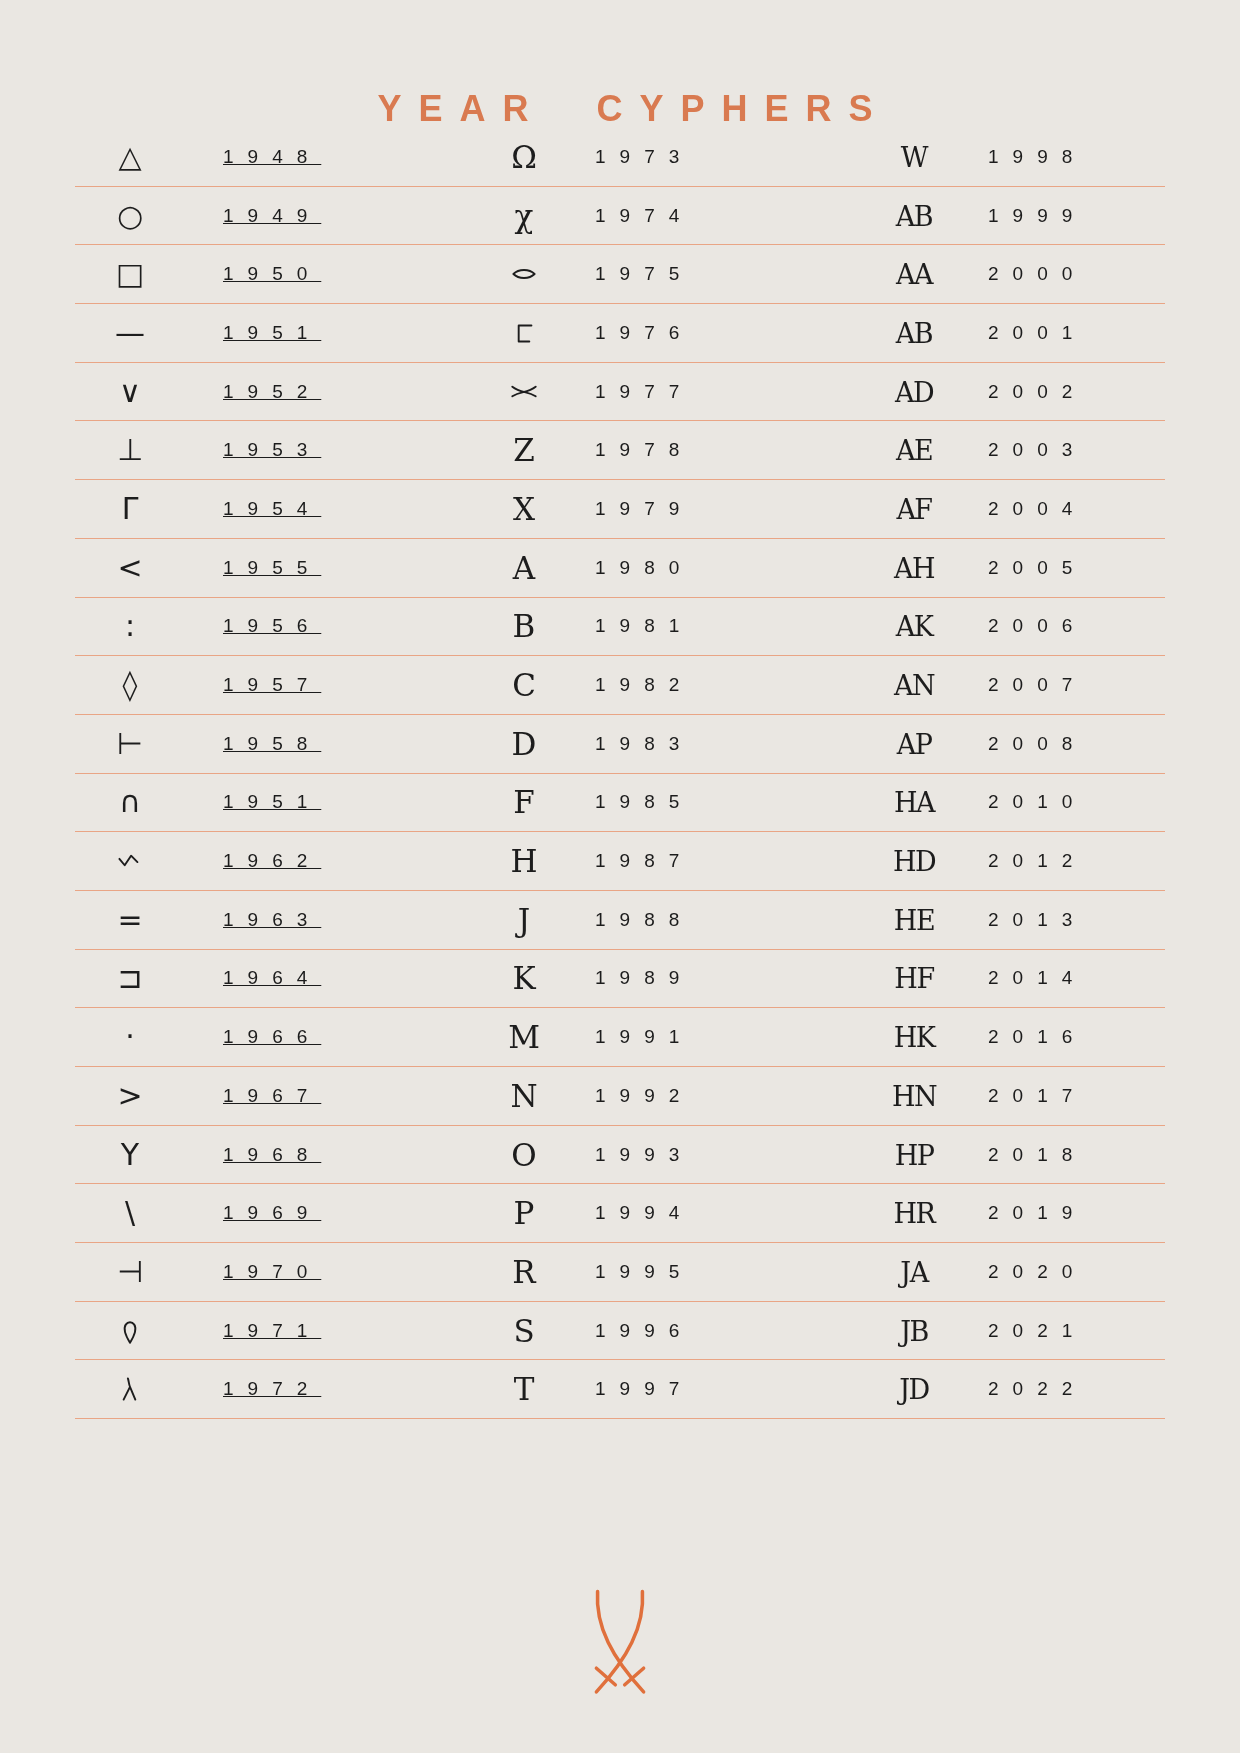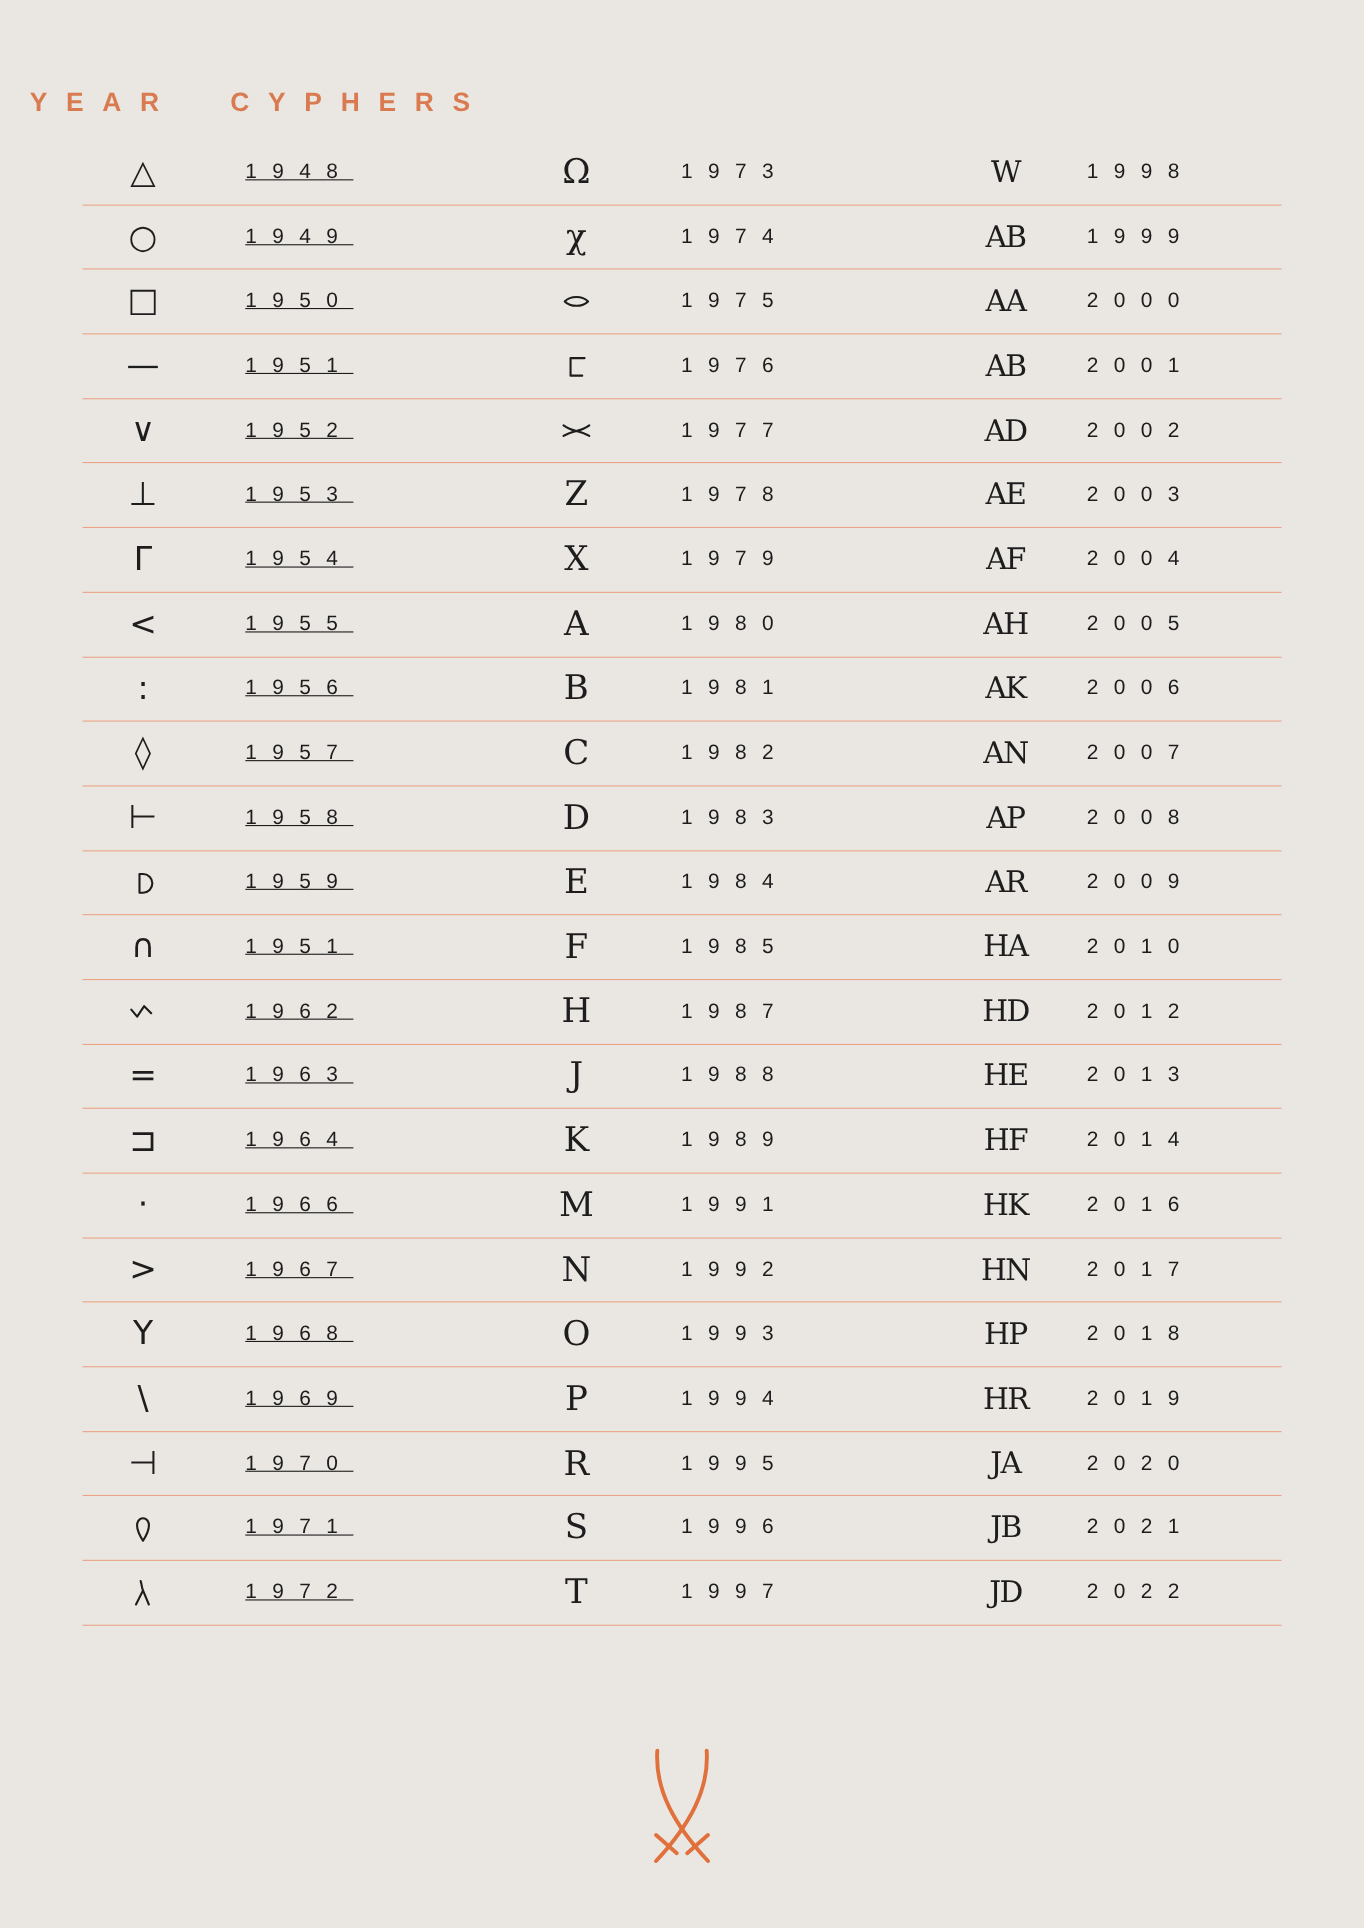--- a/index.html
+++ b/index.html
@@ -4,21 +4,22 @@
 <style>
   html,body{margin:0;padding:0;}
   body{
     width:1240px;height:1753px;position:relative;overflow:hidden;
     background:#eae7e2;
     font-family:"Liberation Sans", sans-serif;
     color:#1d1d1d;
   }
   .page-title{
     position:absolute;top:64px;left:0;width:100%;
-    font-size:24px;font-weight:600;
+    text-align:center;
+    font-size:36px;font-weight:600;
     letter-spacing:17px;word-spacing:24px;
     padding-left:27px;box-sizing:border-box;
     color:#d97a50;
   }
   .cypher-table{
     position:absolute;top:128px;left:75px;right:75px;
   }
   .row{
     position:relative;height:57.7px;
     border-bottom:1.5px solid #e9a585;
@@ -40,21 +41,21 @@
   .sym svg{width:34px;height:34px;display:inline-block;vertical-align:middle;}
   .sym svg path{fill:none;stroke:#1d1d1d;stroke-width:1.8;stroke-linecap:round;stroke-linejoin:round;}
   .yr{
     position:absolute;top:50%;transform:translateY(-50%);
     font-size:19px;font-weight:400;letter-spacing:14px;
     color:#1c1c1c;white-space:nowrap;
   }
   .sym.c0{left:25px;}
   .yr.c0{left:148px;text-decoration:underline;}
   .sym.c1{left:419px;}
-  .yr.c1{left:544px;}
+  .yr.c1{left:520px;}
   .sym.c2{left:809px;}
   .yr.c2{left:913px;}
   .logo{
     position:absolute;top:1588px;left:50%;transform:translateX(-50%);
   }
   .logo svg{width:118px;height:118px;}
   .logo svg path{fill:none;stroke:#e0703c;stroke-width:3;stroke-linecap:round;}
 </style>
 </head>
 <body>
@@ -148,30 +149,20 @@
       <span class="sym c2 letter">AN</span>
       <span class="yr c2">2007</span>
     </div>
     <div class="row">
       <span class="sym c0">⊢</span>
       <span class="yr c0">1958</span>
       <span class="sym c1 letter">D</span>
       <span class="yr c1">1983</span>
       <span class="sym c2 letter">AP</span>
       <span class="yr c2">2008</span>
-    </div>
-    <div class="row">
-      <span class="sym c0"><svg viewBox="0 0 32 32">
-          <path d="M13,9 H16 A8,8 0 0 1 16,25 H13 Z"></path>
-        </svg></span>
-      <span class="yr c0">1959</span>
-      <span class="sym c1 letter">E</span>
-      <span class="yr c1">1984</span>
-      <span class="sym c2 letter">AR</span>
-      <span class="yr c2">2009</span>
     </div>
     <div class="row">
       <span class="sym c0">∩</span>
       <span class="yr c0">1951</span>
       <span class="sym c1 letter">F</span>
       <span class="yr c1">1985</span>
       <span class="sym c2 letter">HA</span>
       <span class="yr c2">2010</span>
     </div>
     <div class="row">

